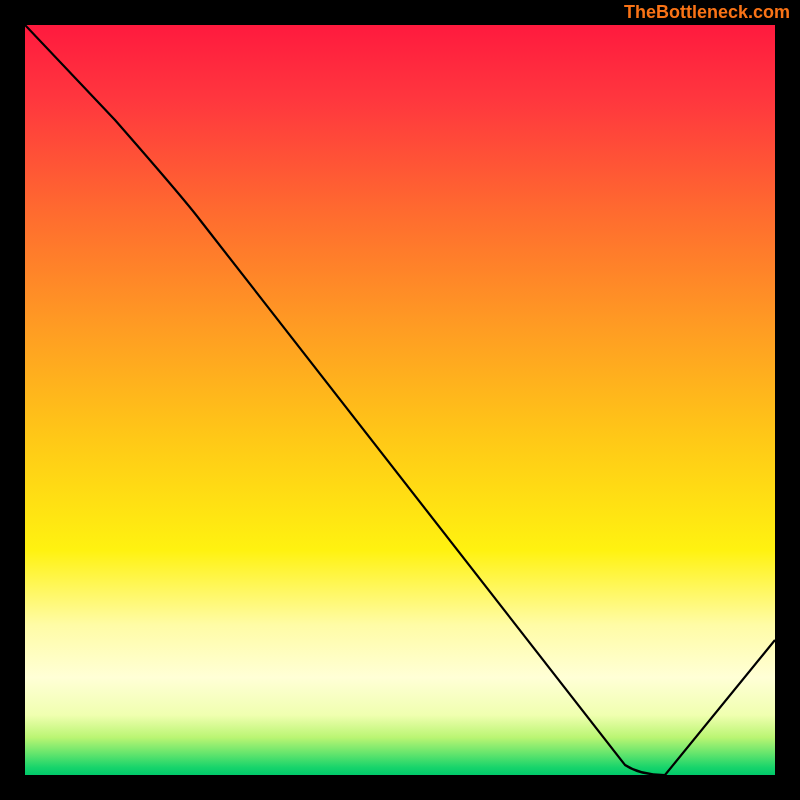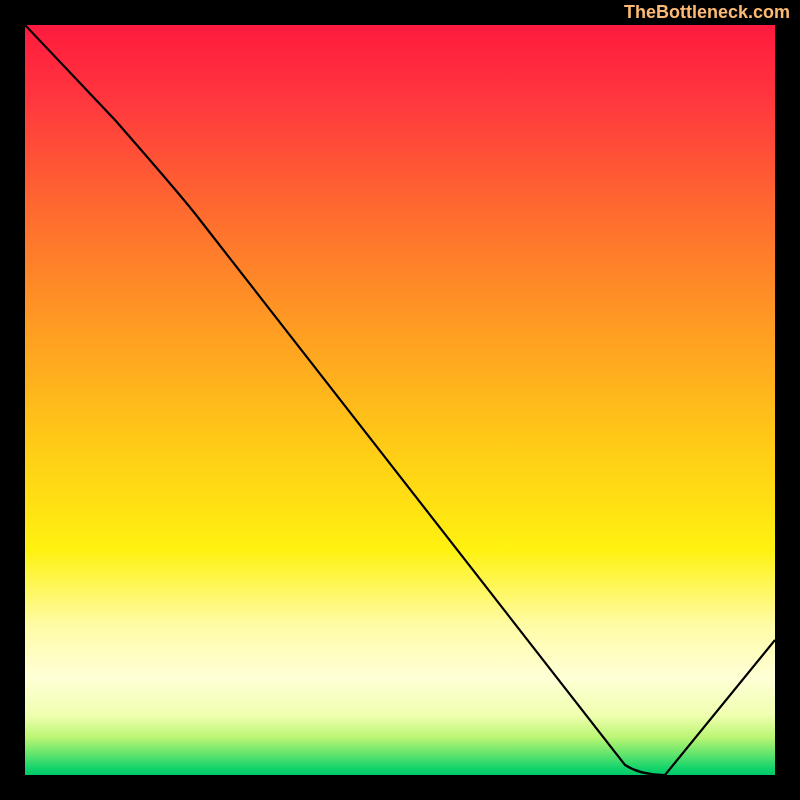--- a/index.html
+++ b/index.html
@@ -14,21 +14,21 @@
   .frame {
     width: 800px;
     height: 800px;
     position: relative;
     background: #000;
   }
   .watermark {
     position: absolute;
     top: 2px;
     right: 10px;
-    color: #fdba74;
+    color: #f97316;
     font-size: 18px;
     font-weight: bold;
     font-family: Arial, sans-serif;
     text-align: right;
   }
   .plot-area {
     position: absolute;
     left: 25px;
     top: 25px;
     width: 750px;

